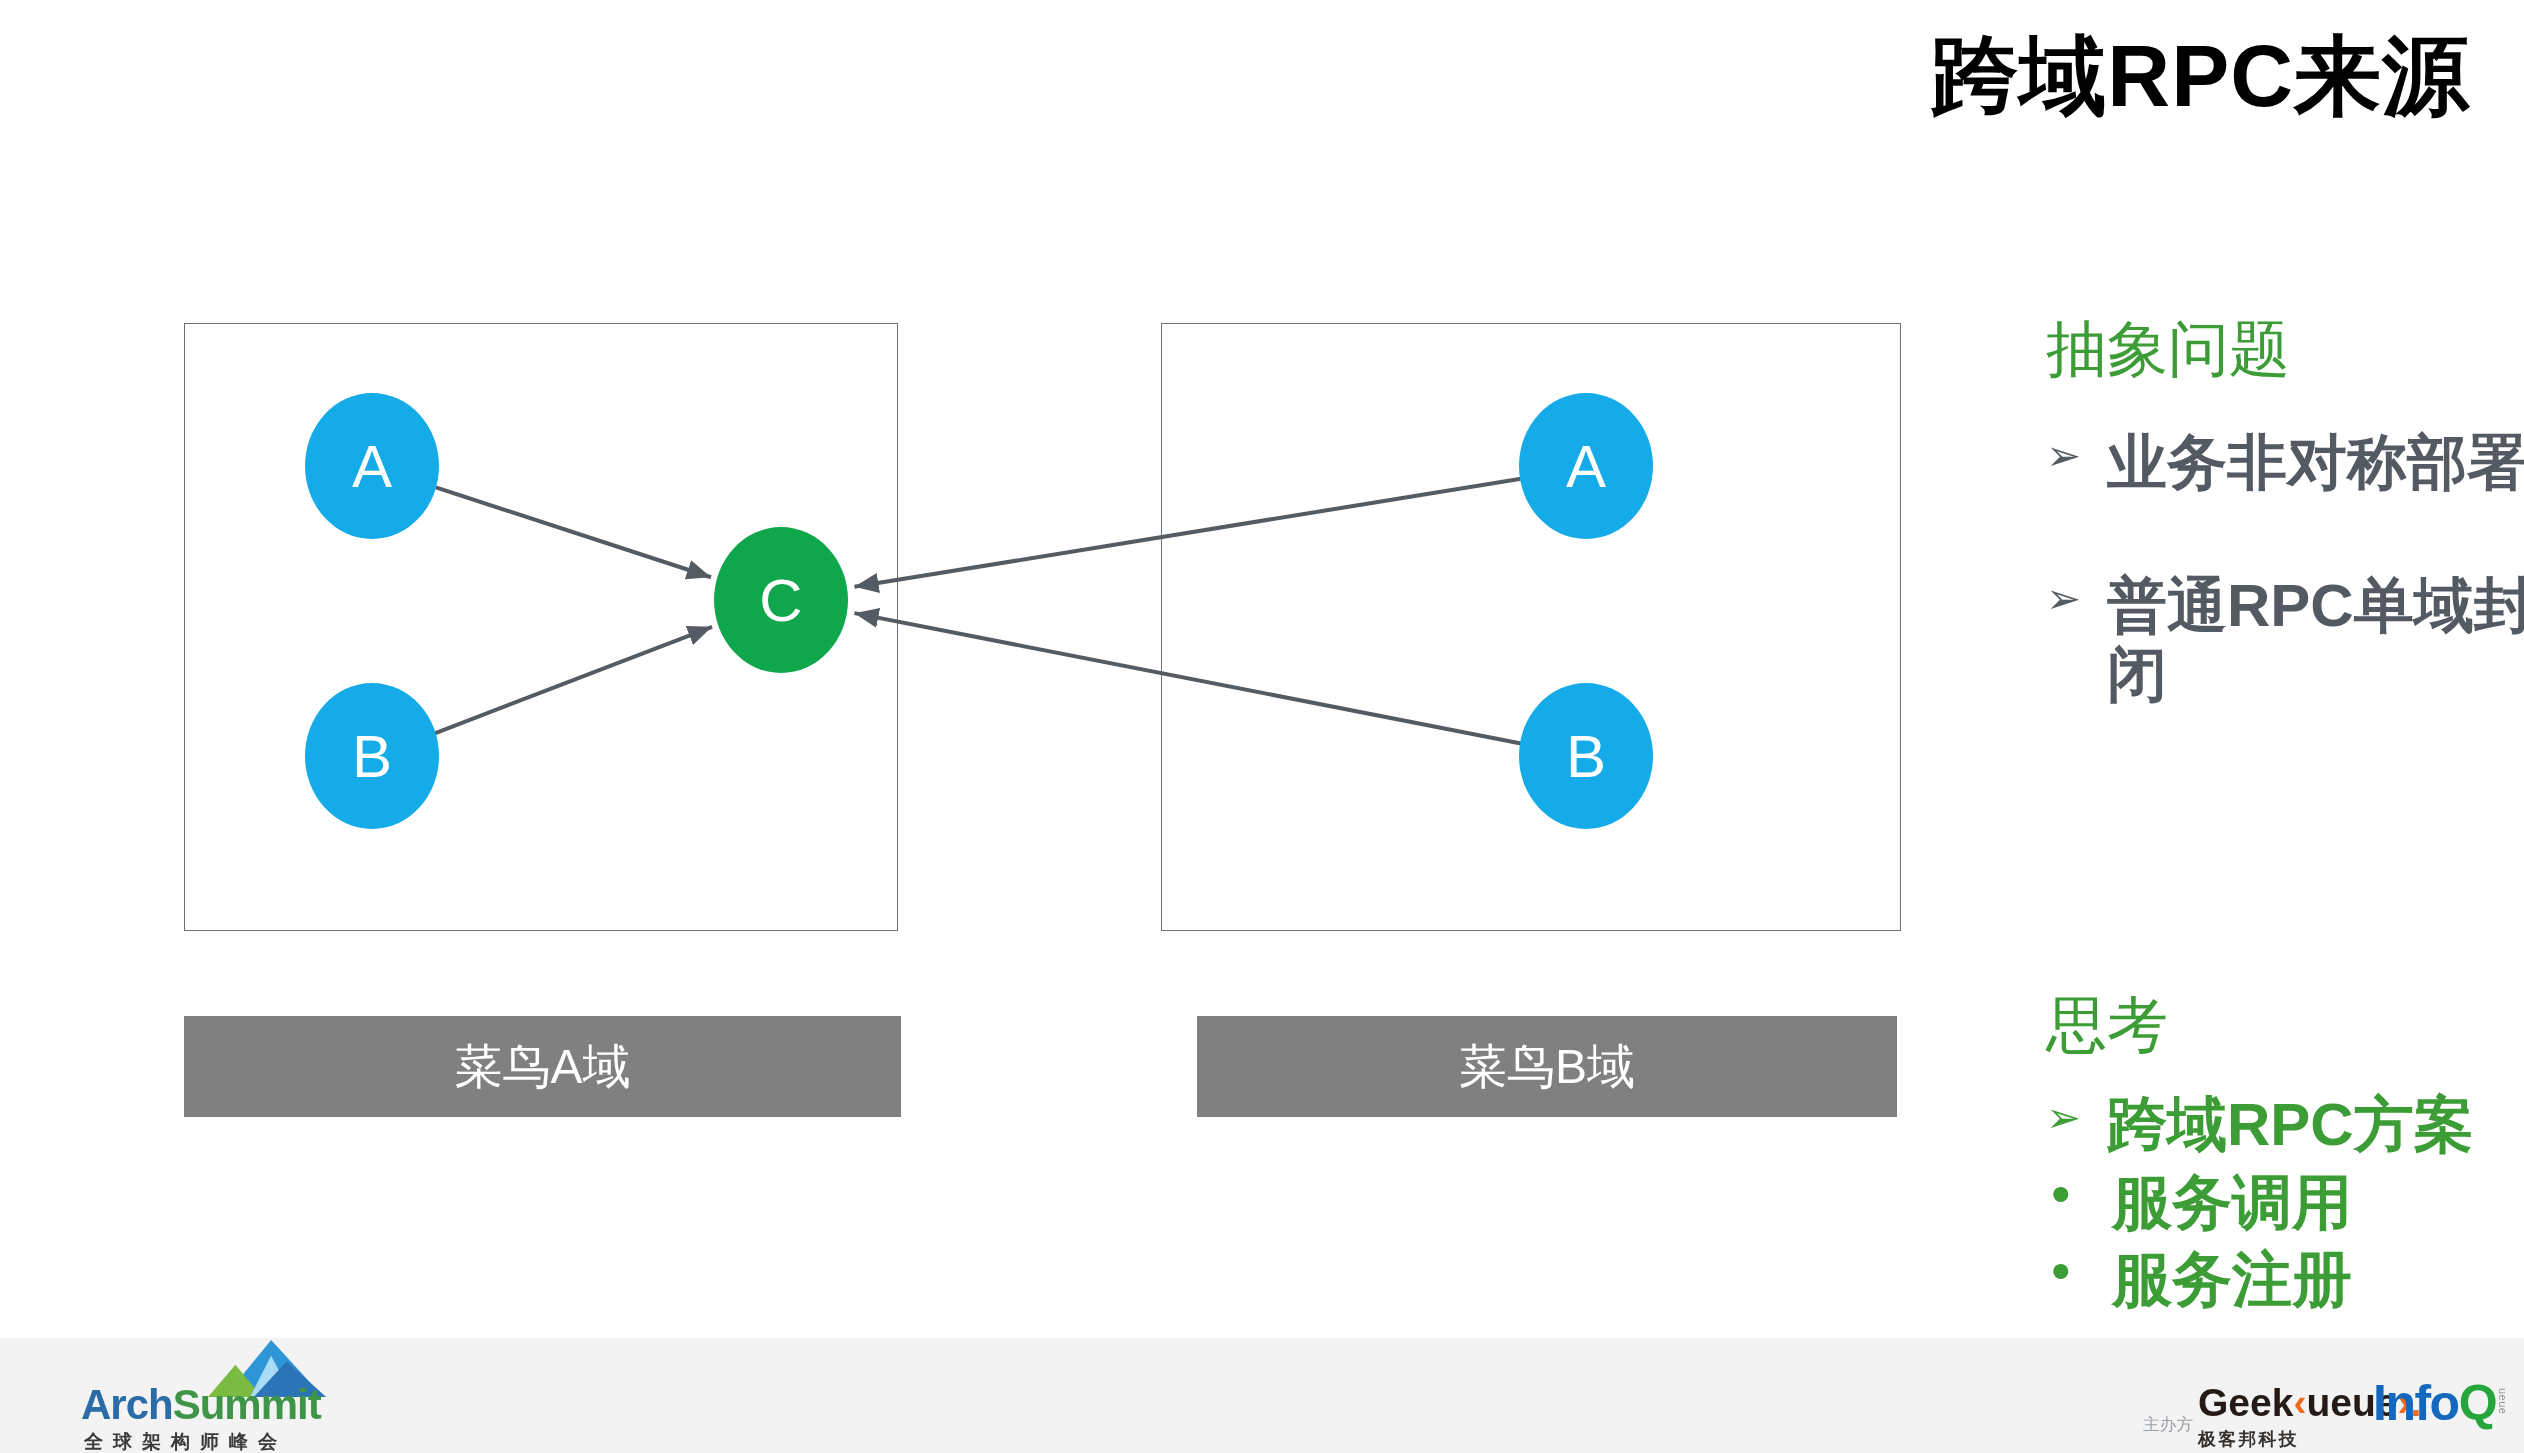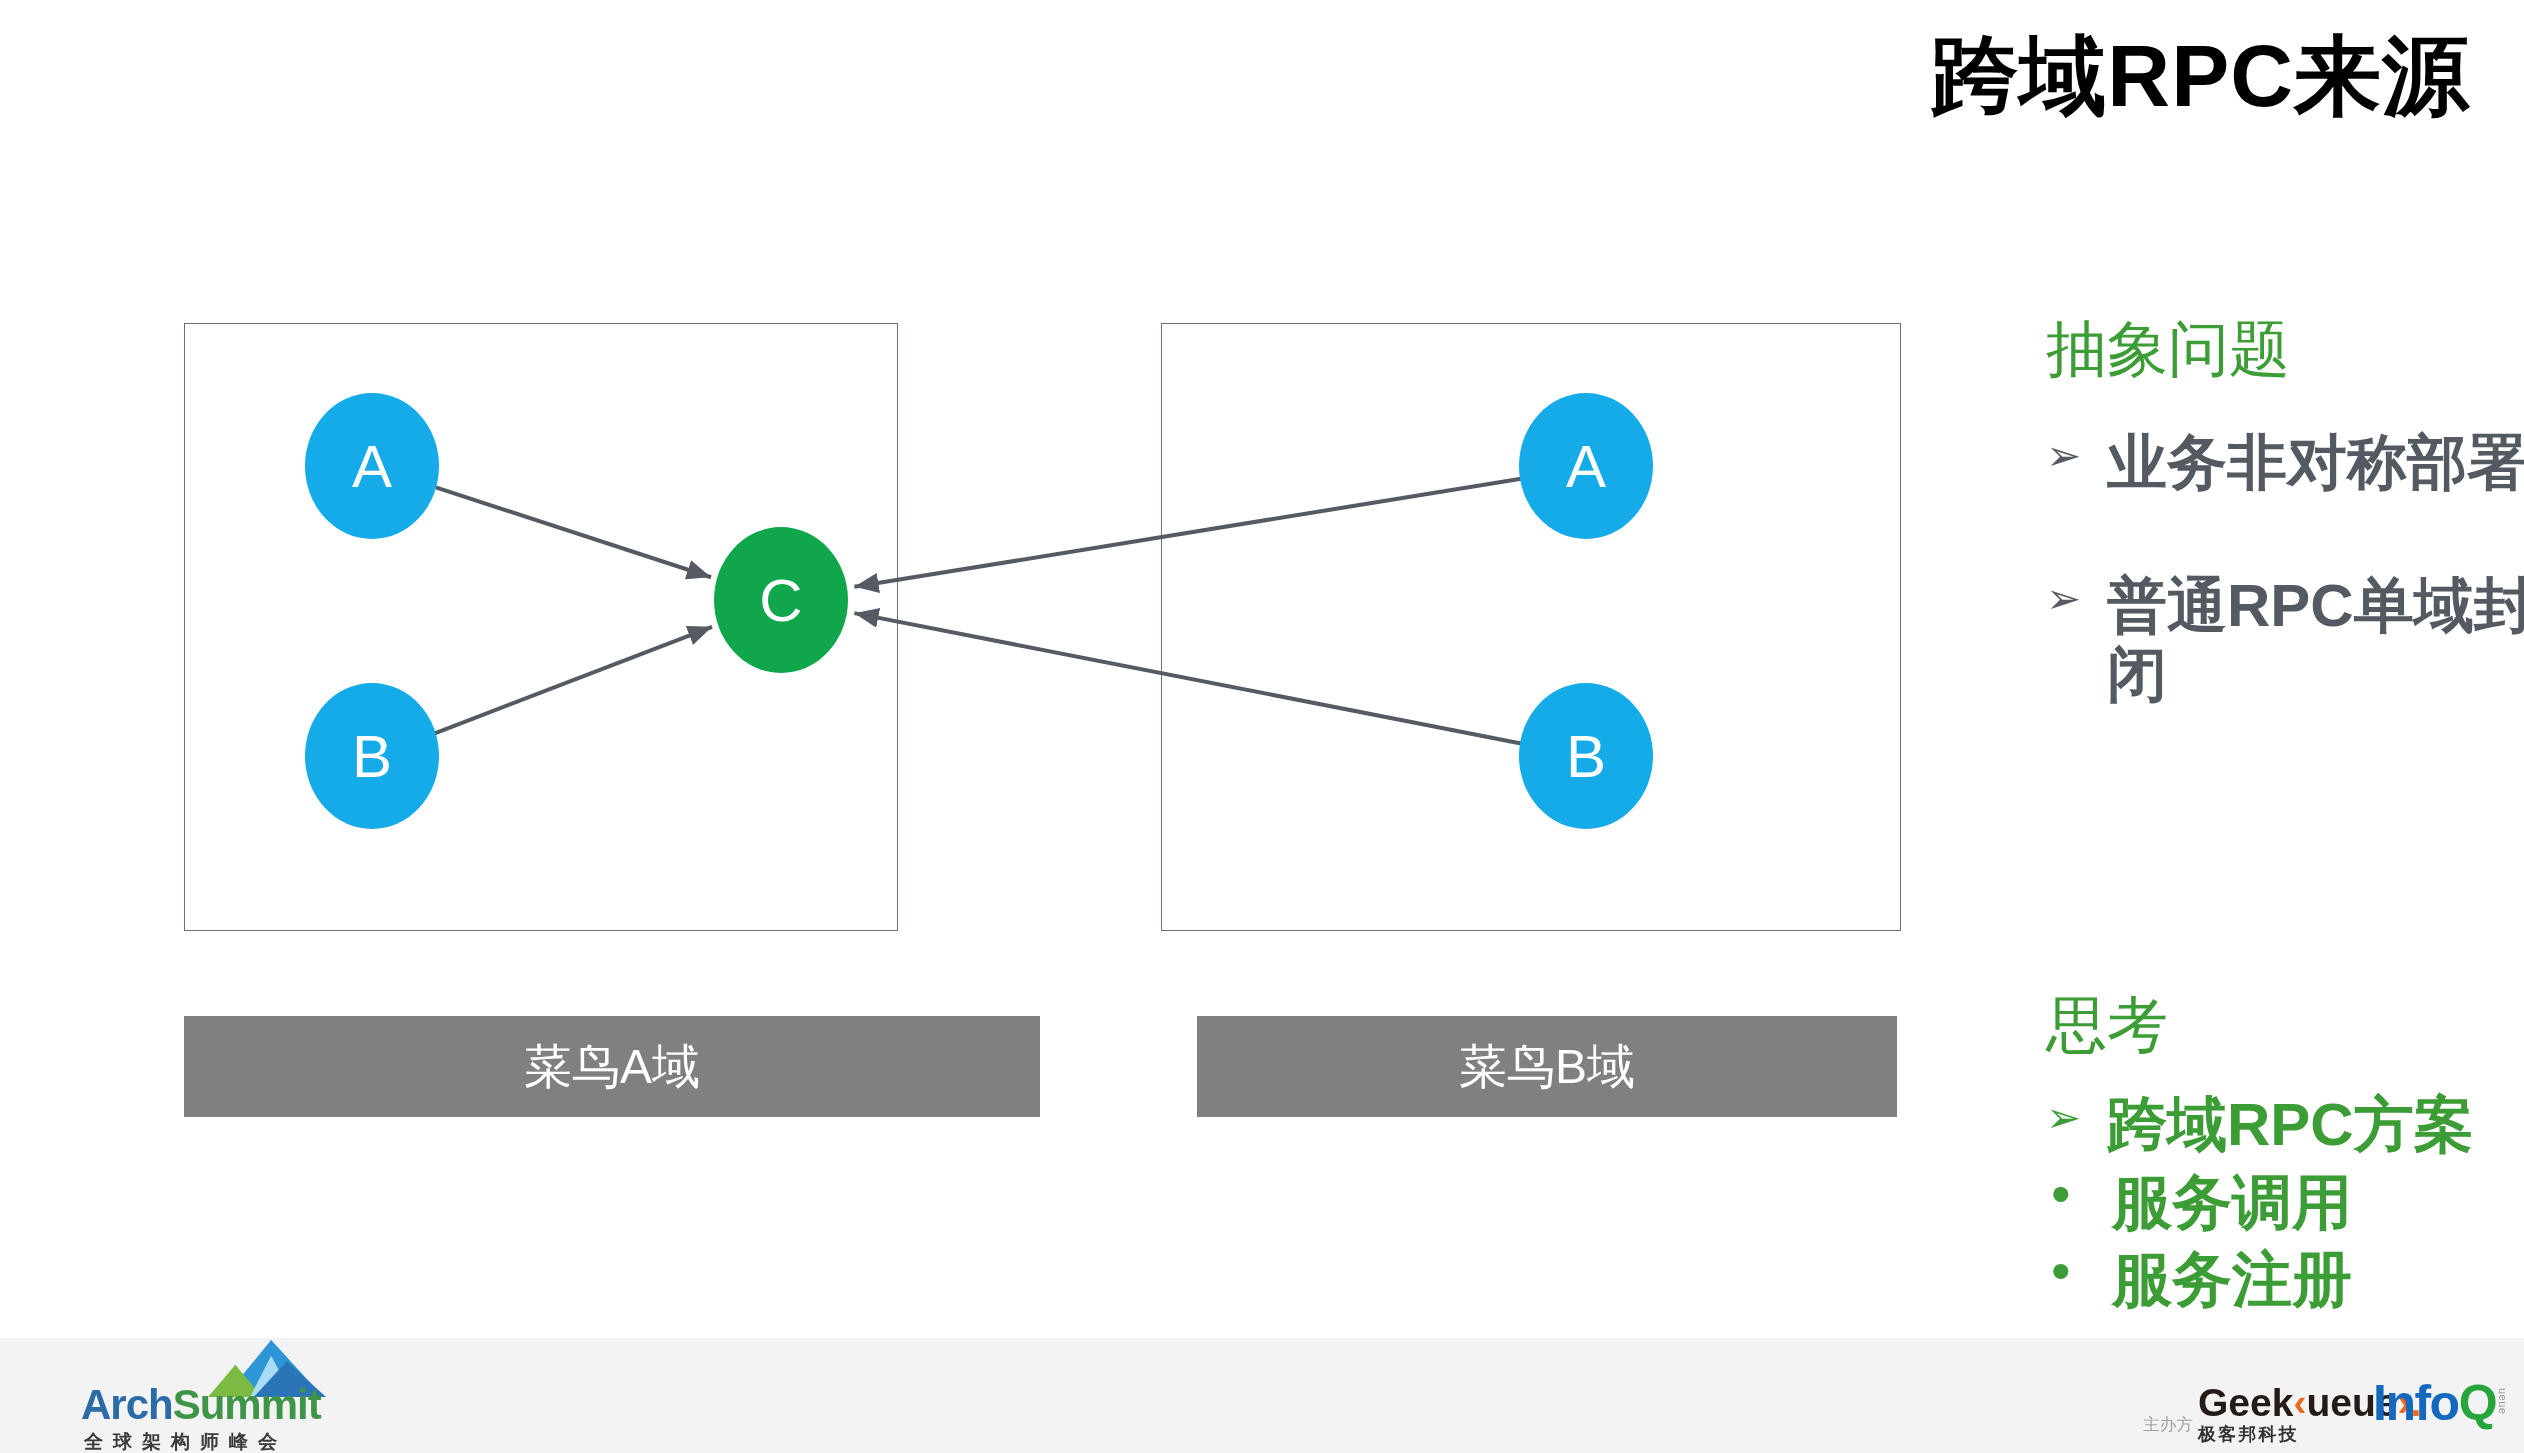--- a/index.html
+++ b/index.html
@@ -27,21 +27,21 @@
   .n-la{left:305px;top:393px;}
   .n-lb{left:305px;top:683px;}
   .n-c {left:714px;top:527px;}
   .n-ra{left:1519px;top:393px;}
   .n-rb{left:1519px;top:683px;}
 
   
   .bar{position:absolute;top:1016px;height:101px;background:#808080;z-index:1;
        display:flex;align-items:center;justify-content:center;}
   .bar span{color:#ffffff;font-size:48px;font-weight:400;}
-  .bar-left{left:184px;width:856px;}
+  .bar-left{left:184px;width:717px;}
   .bar-right{left:1161px;width:700px;margin-left:36px;}
 
   
   .sidebar{position:absolute;left:2046px;top:314px;width:540px;z-index:1;}
   .s-heading{font-size:61px;font-weight:400;color:#3c9c35;line-height:1.15;}
   .s-item{display:flex;align-items:flex-start;line-height:1.15;}
   .s-bullet{font-size:42px;line-height:1;margin-top:7px;width:48px;flex:0 0 48px;}
   .s-bullet.dot{font-size:56px;margin-top:-2px;padding-left:5px;}
   .s-text{font-size:60px;font-weight:700;margin-left:13px;}
   .c-gray .s-bullet{color:#555b62;}
@@ -55,21 +55,21 @@
   .footer{position:absolute;left:0;top:1338px;width:2585px;height:116px;background:#f3f3f3;z-index:4;}
   .archsummit{position:absolute;left:81px;top:-3px;width:313px;height:119px;}
   .as-mountain{position:absolute;left:127px;top:5px;}
   .as-text{position:absolute;left:0;top:46px;font-size:42px;font-weight:700;letter-spacing:-1px;white-space:nowrap;}
   .as-arch{color:#2b6ca8;margin-top:10px;} .as-summit{color:#3e9447;}
   .as-sub{position:absolute;left:3px;top:94px;font-size:19px;font-weight:700;color:#3a3a3a;letter-spacing:10px;white-space:nowrap;}
   .organizer{position:absolute;left:2143px;top:75px;font-size:16.7px;color:#9aa0a6;}
   .geekbang{position:absolute;left:2198px;top:45px;white-space:nowrap;}
   .gb-row{font-size:39px;font-weight:700;color:#241a16;line-height:1;}
   .gb-bracket{color:#ed6a1e;font-weight:900;}
-  .gb-sub{font-size:17.7px;font-weight:700;color:#33302e;letter-spacing:2.5px;}
+  .gb-sub{margin-top:5px;font-size:17.7px;font-weight:700;color:#33302e;letter-spacing:2.5px;}
   .infoq{position:absolute;left:2373px;top:40px;white-space:nowrap;display:flex;align-items:flex-start;}
   .iq-text{font-size:50px;font-weight:800;letter-spacing:-1.5px;line-height:1;}
   .iq-info{color:#1468be;} .iq-q{color:#26a53c;}
   .iq-tail{writing-mode:vertical-rl;font-size:11px;color:#8c9296;margin-left:1px;margin-top:10px;letter-spacing:0.5px;}
 </style>
 </head>
 <body>
 
 <div class="slide">
 

